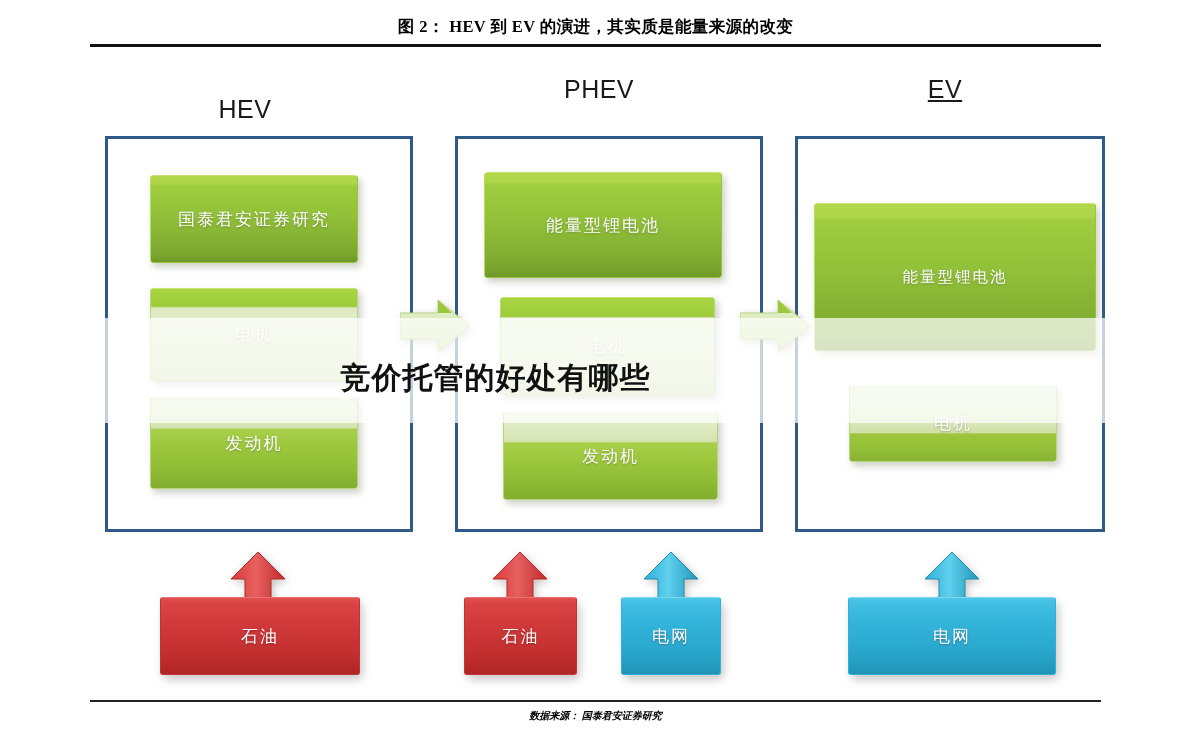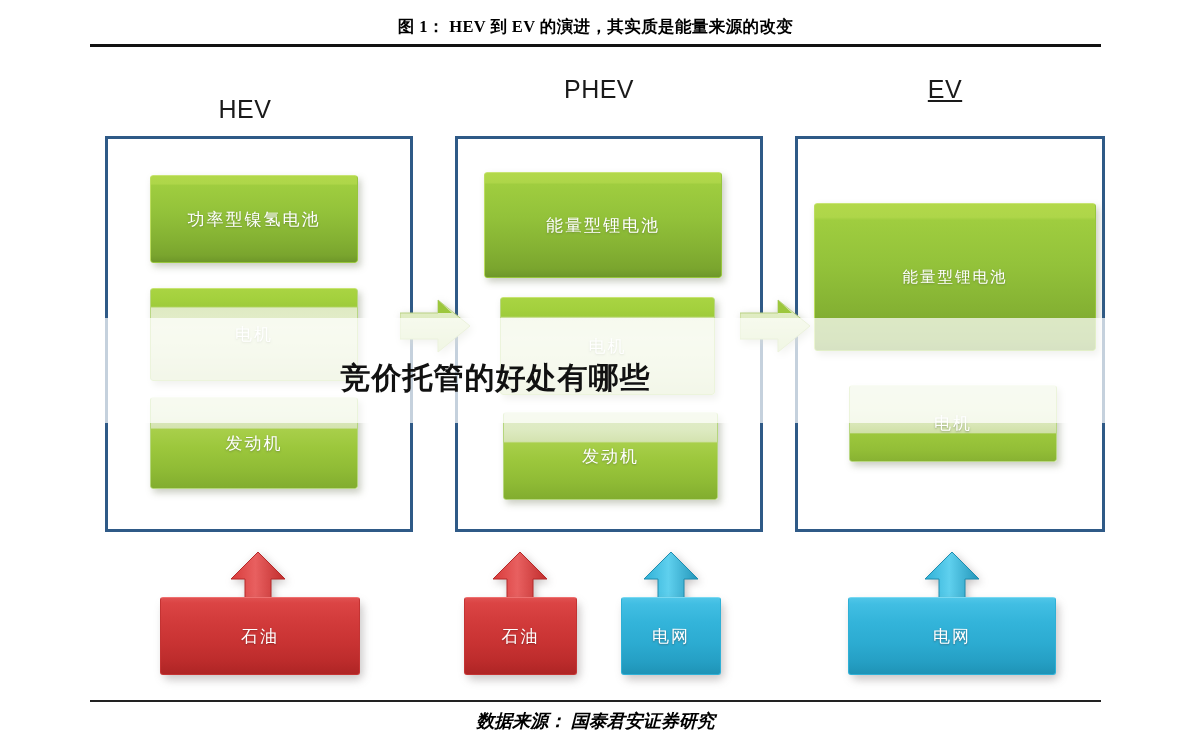--- a/index.html
+++ b/index.html
@@ -41,21 +41,21 @@
     background: #222222;
   }
   #footer-source {
     position: absolute;
     left: 0; top: 709px;
     width: 1191px;
     text-align: center;
     font-family: "Liberation Serif", "DejaVu Serif", serif;
     font-style: italic;
     font-weight: bold;
-    font-size: 18px;
+    font-size: 10px;
     color: #000000;
     white-space: pre;
   }
 
   
   .col-header {
     position: absolute;
     top: 75px;
     width: 200px;
     text-align: center;
@@ -267,34 +267,34 @@
     font-weight: bold;
     color: #111111;
     letter-spacing: 1px;
     font-family: Liberation Mono, monospace;
     white-space: pre;
   }
 </style>
 </head>
 <body>
 
-<div id="figure-title">图 1： HEV 到 EV 的演进，其实质是能量来源的改变</div>
+<div id="figure-title">图 2： HEV 到 EV 的演进，其实质是能量来源的改变</div>
 <div id="title-rule"></div>
 
 <div class="col-header" id="hdr-hev">HEV</div>
 <div class="col-header" id="hdr-phev">PHEV</div>
 <div class="col-header" id="hdr-ev">EV</div>
 
 <div class="vehicle-box" id="box-hev"></div>
 <div class="vehicle-box" id="box-phev"></div>
 <div class="vehicle-box" id="box-ev"></div>
 
 <div class="comp style-battery" id="comp-hev-battery">
   <div class="face"></div>
-  <div class="caption">功率型镍氢电池</div>
+  <div class="caption">国泰君安证券研究</div>
 </div>
 <div class="comp style-motor" id="comp-hev-motor">
   <div class="face"></div>
   <div class="caption">电机</div>
 </div>
 <div class="comp style-engine" id="comp-hev-engine">
   <div class="face"></div>
   <div class="caption">发动机</div>
 </div>
 

